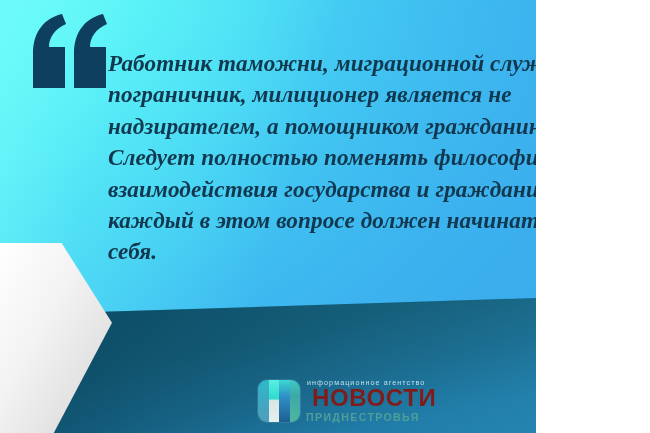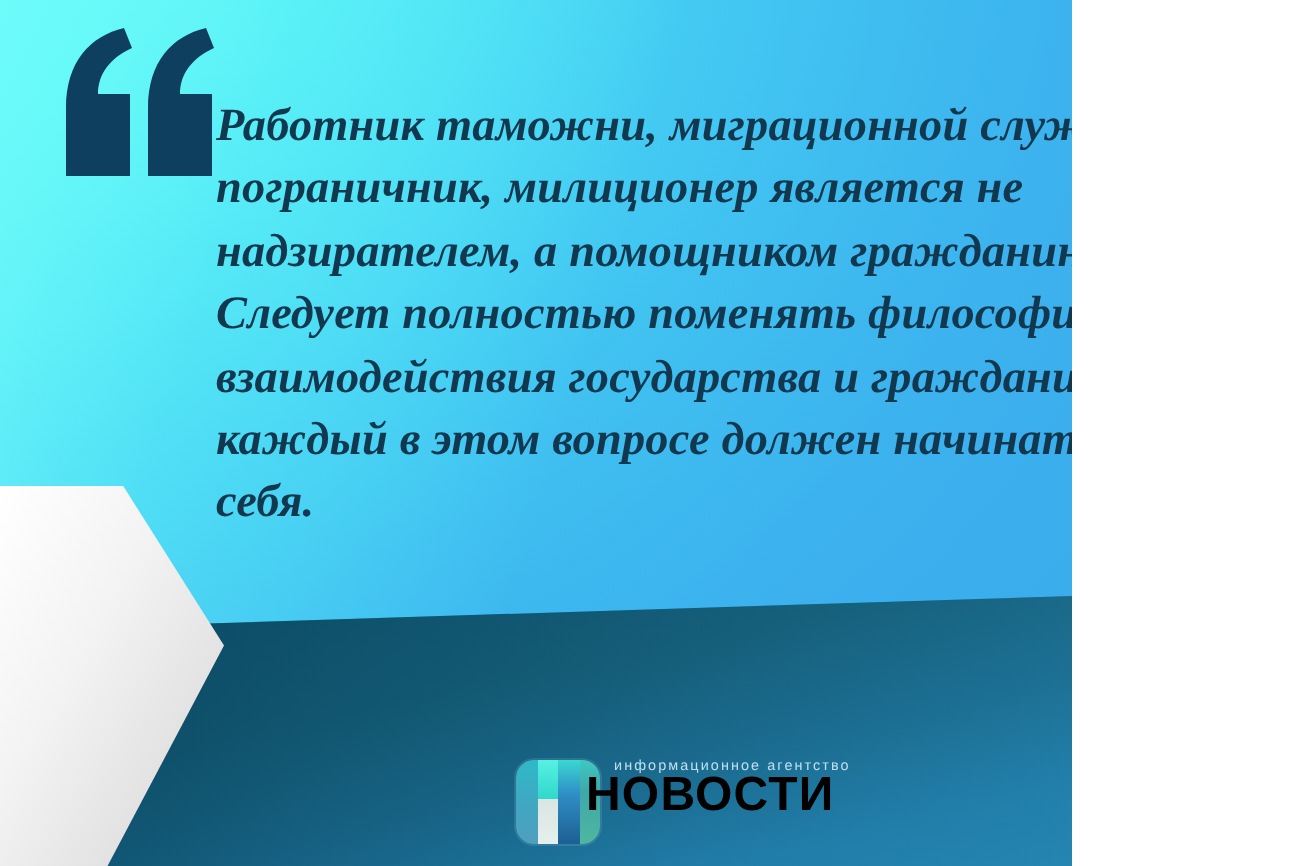--- a/index.html
+++ b/index.html
@@ -158,27 +158,27 @@
     top: 0px;
     font-family: "Liberation Sans", sans-serif;
     font-size: 7.2px;
     font-weight: 400;
     letter-spacing: 1.05px;
     color: #bfe0ee;
     white-space: nowrap;
   }
   .logo-main {
     position: absolute;
-    left: 35px;
+    left: 54px;
     top: 8px;
     font-family: "Liberation Sans", sans-serif;
     font-size: 24px;
     font-weight: 700;
     letter-spacing: 0.6px;
-    color: #000000;
+    color: #7f1d1d;
     white-space: nowrap;
     line-height: 1;
   }
   .logo-sub {
     position: absolute;
     left: 48px;
     top: 34px;
     font-family: "Liberation Sans", sans-serif;
     font-size: 10.6px;
     font-weight: 700;
@@ -213,15 +213,16 @@
 
   <div class="logo">
     <div class="logo-mark">
       <span class="lm1"></span>
       <span class="lm2"></span>
       <span class="lm3"></span>
       <span class="lm4"></span>
     </div>
     <div class="logo-kicker">информационное агентство</div>
     <div class="logo-main">НОВОСТИ</div>
+    <div class="logo-sub">ПРИДНЕСТРОВЬЯ</div>
   </div>
 
 </div>
 
 </body></html>

